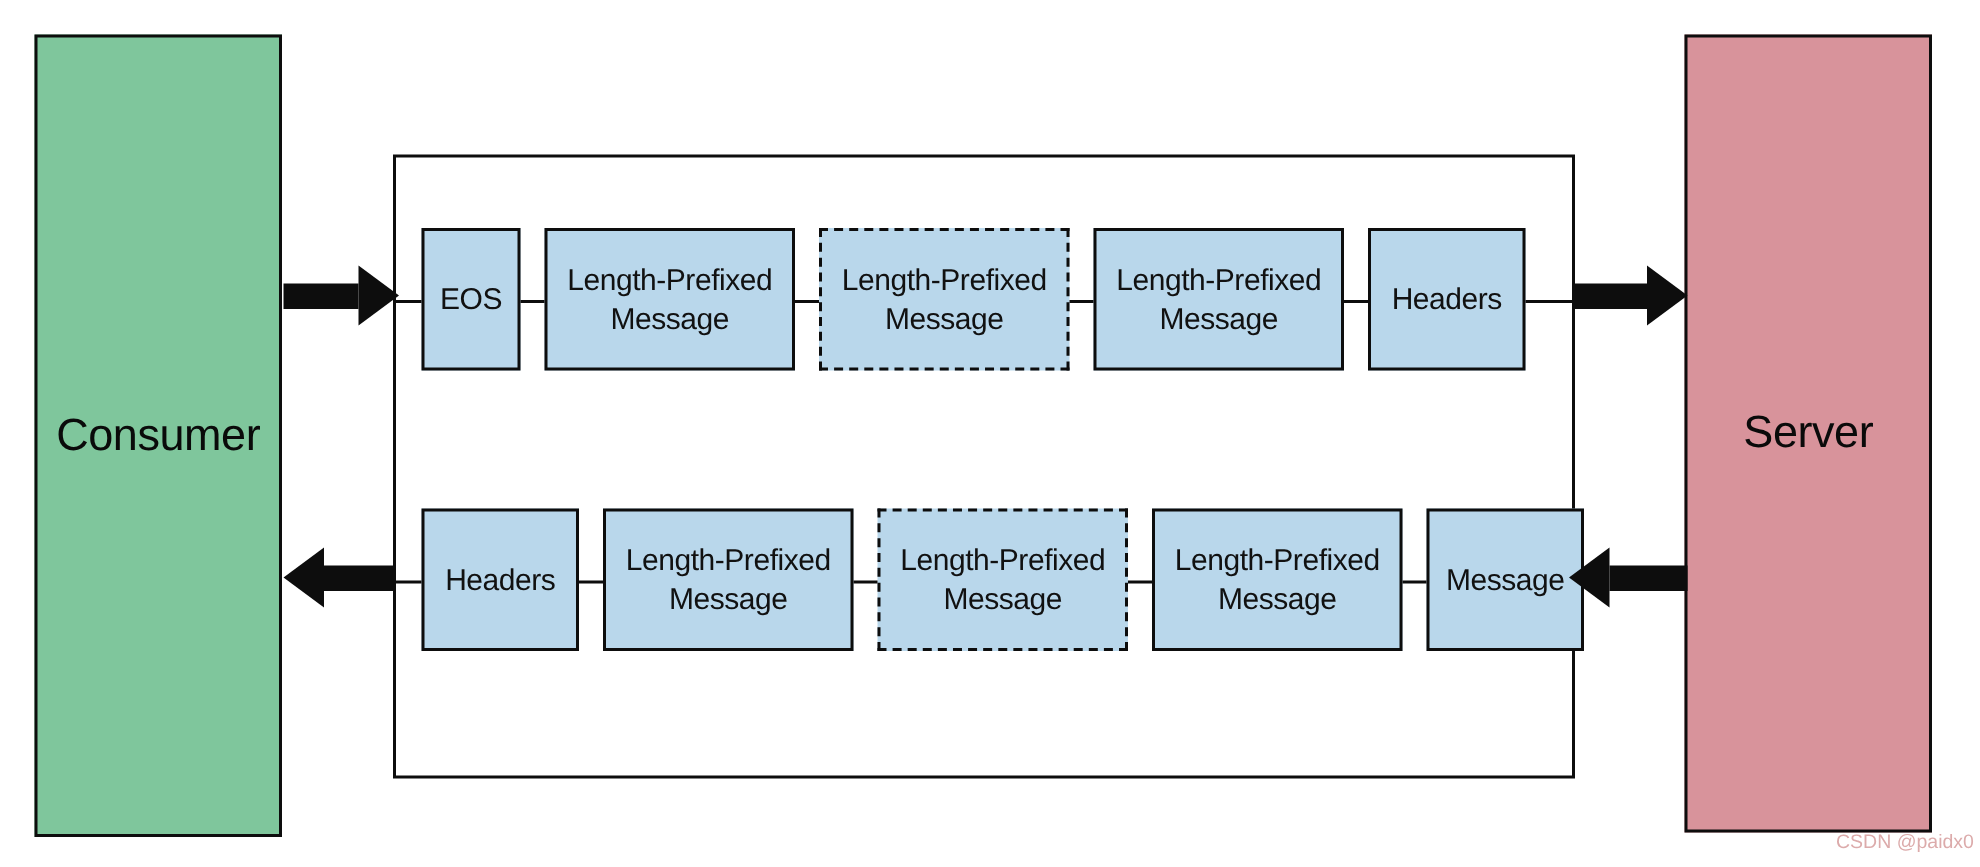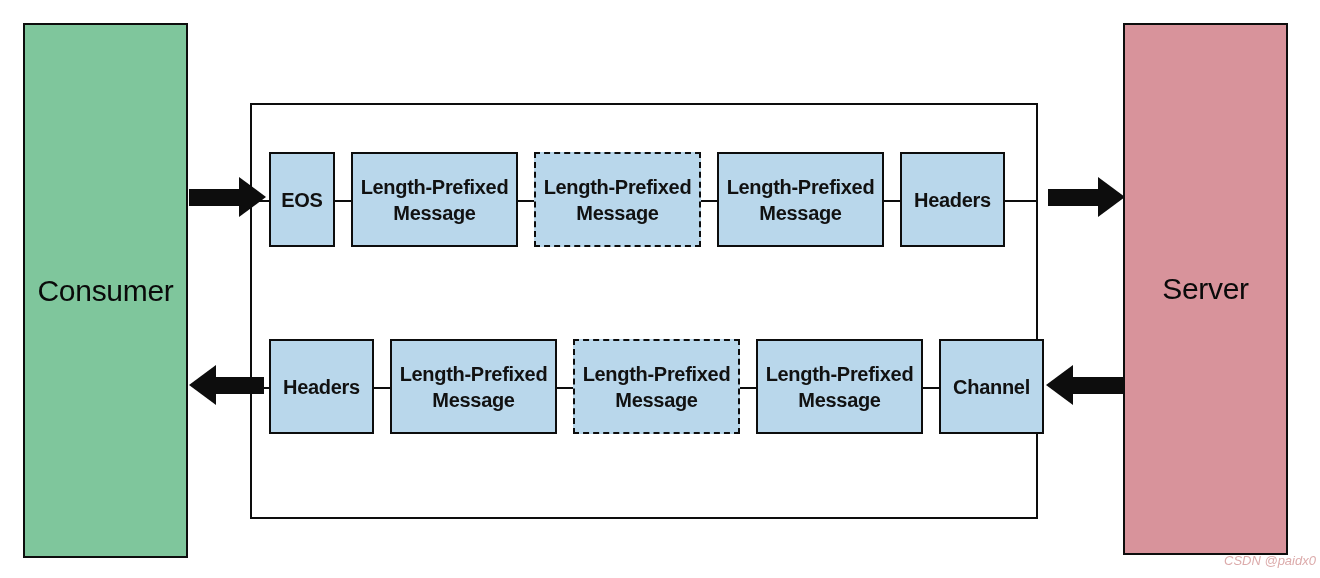--- a/index.html
+++ b/index.html
@@ -54,25 +54,24 @@
   }
   .title .line2 {
     font-weight: bold;
     font-size: 28px;
     margin-left: 30px;
   }
 
   
   .channel {
     position: absolute;
-    left: 250px; top: 103px;
+    left: 262px; top: 103px;
     width: 788px; height: 416px;
     border: 2px solid var(--line);
     background: transparent;
-    font-weight: bold;
   }
 
   
   .row {
     position: absolute;
     left: 0; right: 0;
     height: 95px;
     display: flex;
     align-items: stretch;
   }
@@ -133,21 +132,20 @@
   .arrow-br { left: 1046px; top: 365px; width: 79px; }
 
   
   .watermark {
     position: absolute;
     left: 1224px; top: 553px;
     font-size: 13px;
     letter-spacing: 0;
     color: var(--watermark);
     white-space: nowrap;
-    font-style: italic;
   }
 </style>
 </head>
 <body>
 
 <div class="canvas">
 
   <div class="endnode consumer">
     <span>Consumer</span>
   </div>
@@ -215,21 +213,21 @@
         <div class="conn">
           <i></i>
         </div>
         <div class="mbox w-l">
           <span>Length-Prefixed Message</span>
         </div>
         <div class="conn">
           <i></i>
         </div>
         <div class="mbox w-m">
-          <span>Channel</span>
+          <span>Message</span>
         </div>
         <div class="conn trail">
           <i></i>
         </div>
       </div>
   </div>
 
   <div class="arrow dir-right arrow-tl">
     <div class="shaft"></div>
     <div class="head"></div>

